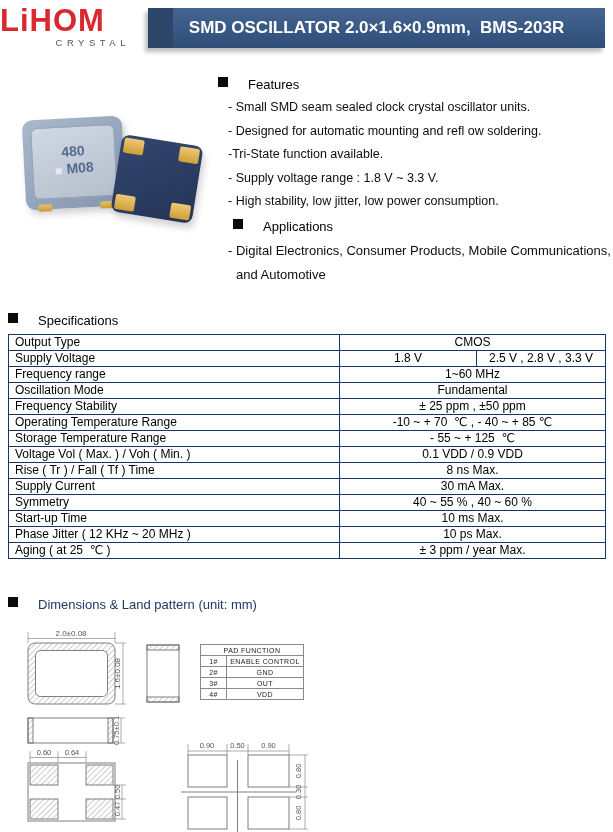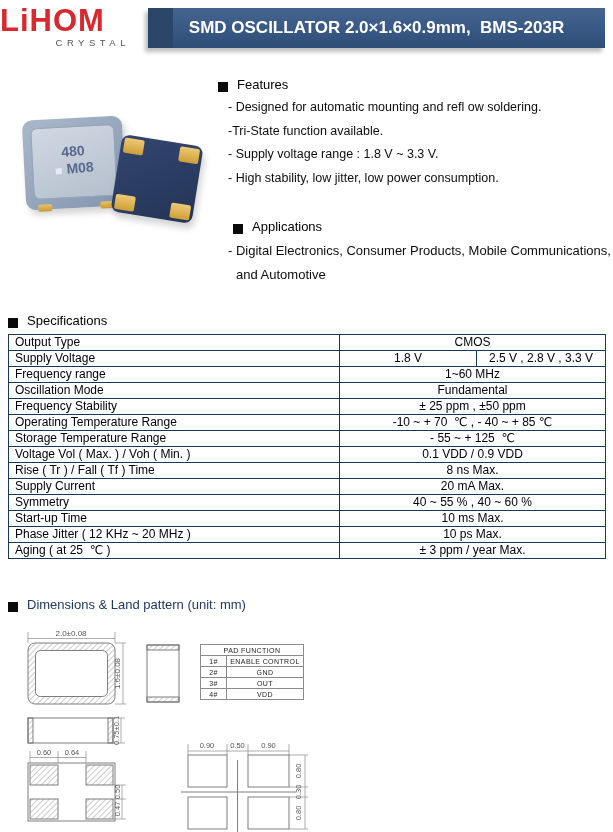--- a/index.html
+++ b/index.html
@@ -32,21 +32,21 @@
   #chip-top .g2 { width:14px; height:7px; right:12px; bottom:-2px; }
   #chip-bottom { position:absolute; left:116px; top:140px; width:82px; height:78px; transform:rotate(9deg);
                  background:linear-gradient(150deg,#33466e,#243458); border-radius:8px;
                  box-shadow:3px 5px 7px rgba(0,0,0,0.18); }
   #chip-bottom .pad { position:absolute; width:20px; height:15px; border-radius:2px;
                       background:linear-gradient(180deg,#ecc977,#cf9f35); }
   #chip-bottom .p1 { left:3px; top:3px; } #chip-bottom .p2 { right:3px; top:3px; }
   #chip-bottom .p3 { left:3px; bottom:3px; } #chip-bottom .p4 { right:3px; bottom:3px; }
 
   
-  .sec-h { position:absolute; display:flex; align-items:flex-end; gap:9px; font-size:13px; color:#000; }
+  .sec-h { position:absolute; display:flex; align-items:flex-start; gap:20px; font-size:13px; color:#000; }
   .sec-h .sq { width:10px; height:10px; background:#0a0a0a; flex:0 0 auto; }
   #features-list { position:absolute; left:228px; top:96px; }
   #features-list .feat-item { height:23.5px; line-height:23.5px; font-size:12.5px; color:#0d0d0d; white-space:pre; }
   #applications-list { position:absolute; left:228px; top:239px; }
   #applications-list .app-item { height:24px; line-height:24px; font-size:13px; color:#0d0d0d; white-space:pre; }
   #applications-list .indent { padding-left:8px; }
 
   
   #spec-table { position:absolute; left:8px; top:334px; width:597px; border-collapse:collapse; table-layout:fixed; }
   #spec-table td { border:1px solid #17375e; font-size:12px; height:16px; padding:0 12px 1px 6px;
@@ -92,20 +92,21 @@
     <div class="pad p2"></div>
     <div class="pad p3"></div>
     <div class="pad p4"></div>
   </div>
 
   <div class="sec-h" style="left:218px; top:77px;">
     <span class="sq"></span>
     <span>Features</span>
   </div>
   <div id="features-list">
+    <div class="feat-item">- Small SMD seam sealed clock crystal oscillator units.</div>
     <div class="feat-item">- Designed for automatic mounting and refl ow soldering.</div>
     <div class="feat-item">-Tri-State function available.</div>
     <div class="feat-item">- Supply voltage range : 1.8 V ~ 3.3 V.</div>
     <div class="feat-item">- High stability, low jitter, low power consumption.</div>
   </div>
 
   <div class="sec-h" style="left:218px; top:219px;padding-left:15px;">
     <span class="sq"></span>
     <span>Applications</span>
   </div>
@@ -157,21 +158,21 @@
     <tr>
           <td>Voltage Vol ( Max. ) / Voh ( Min. )</td>
           <td class="val" colspan="2">0.1 VDD / 0.9 VDD</td>
         </tr>
     <tr>
           <td>Rise ( Tr ) / Fall ( Tf ) Time</td>
           <td class="val" colspan="2">8 ns Max.</td>
         </tr>
     <tr>
           <td>Supply Current</td>
-          <td class="val" colspan="2">20 mA Max.</td>
+          <td class="val" colspan="2">30 mA Max.</td>
         </tr>
     <tr>
           <td>Symmetry</td>
           <td class="val" colspan="2">40 ~ 55 % , 40 ~ 60 %</td>
         </tr>
     <tr>
           <td>Start-up Time</td>
           <td class="val" colspan="2">10 ms Max.</td>
         </tr>
     <tr>

